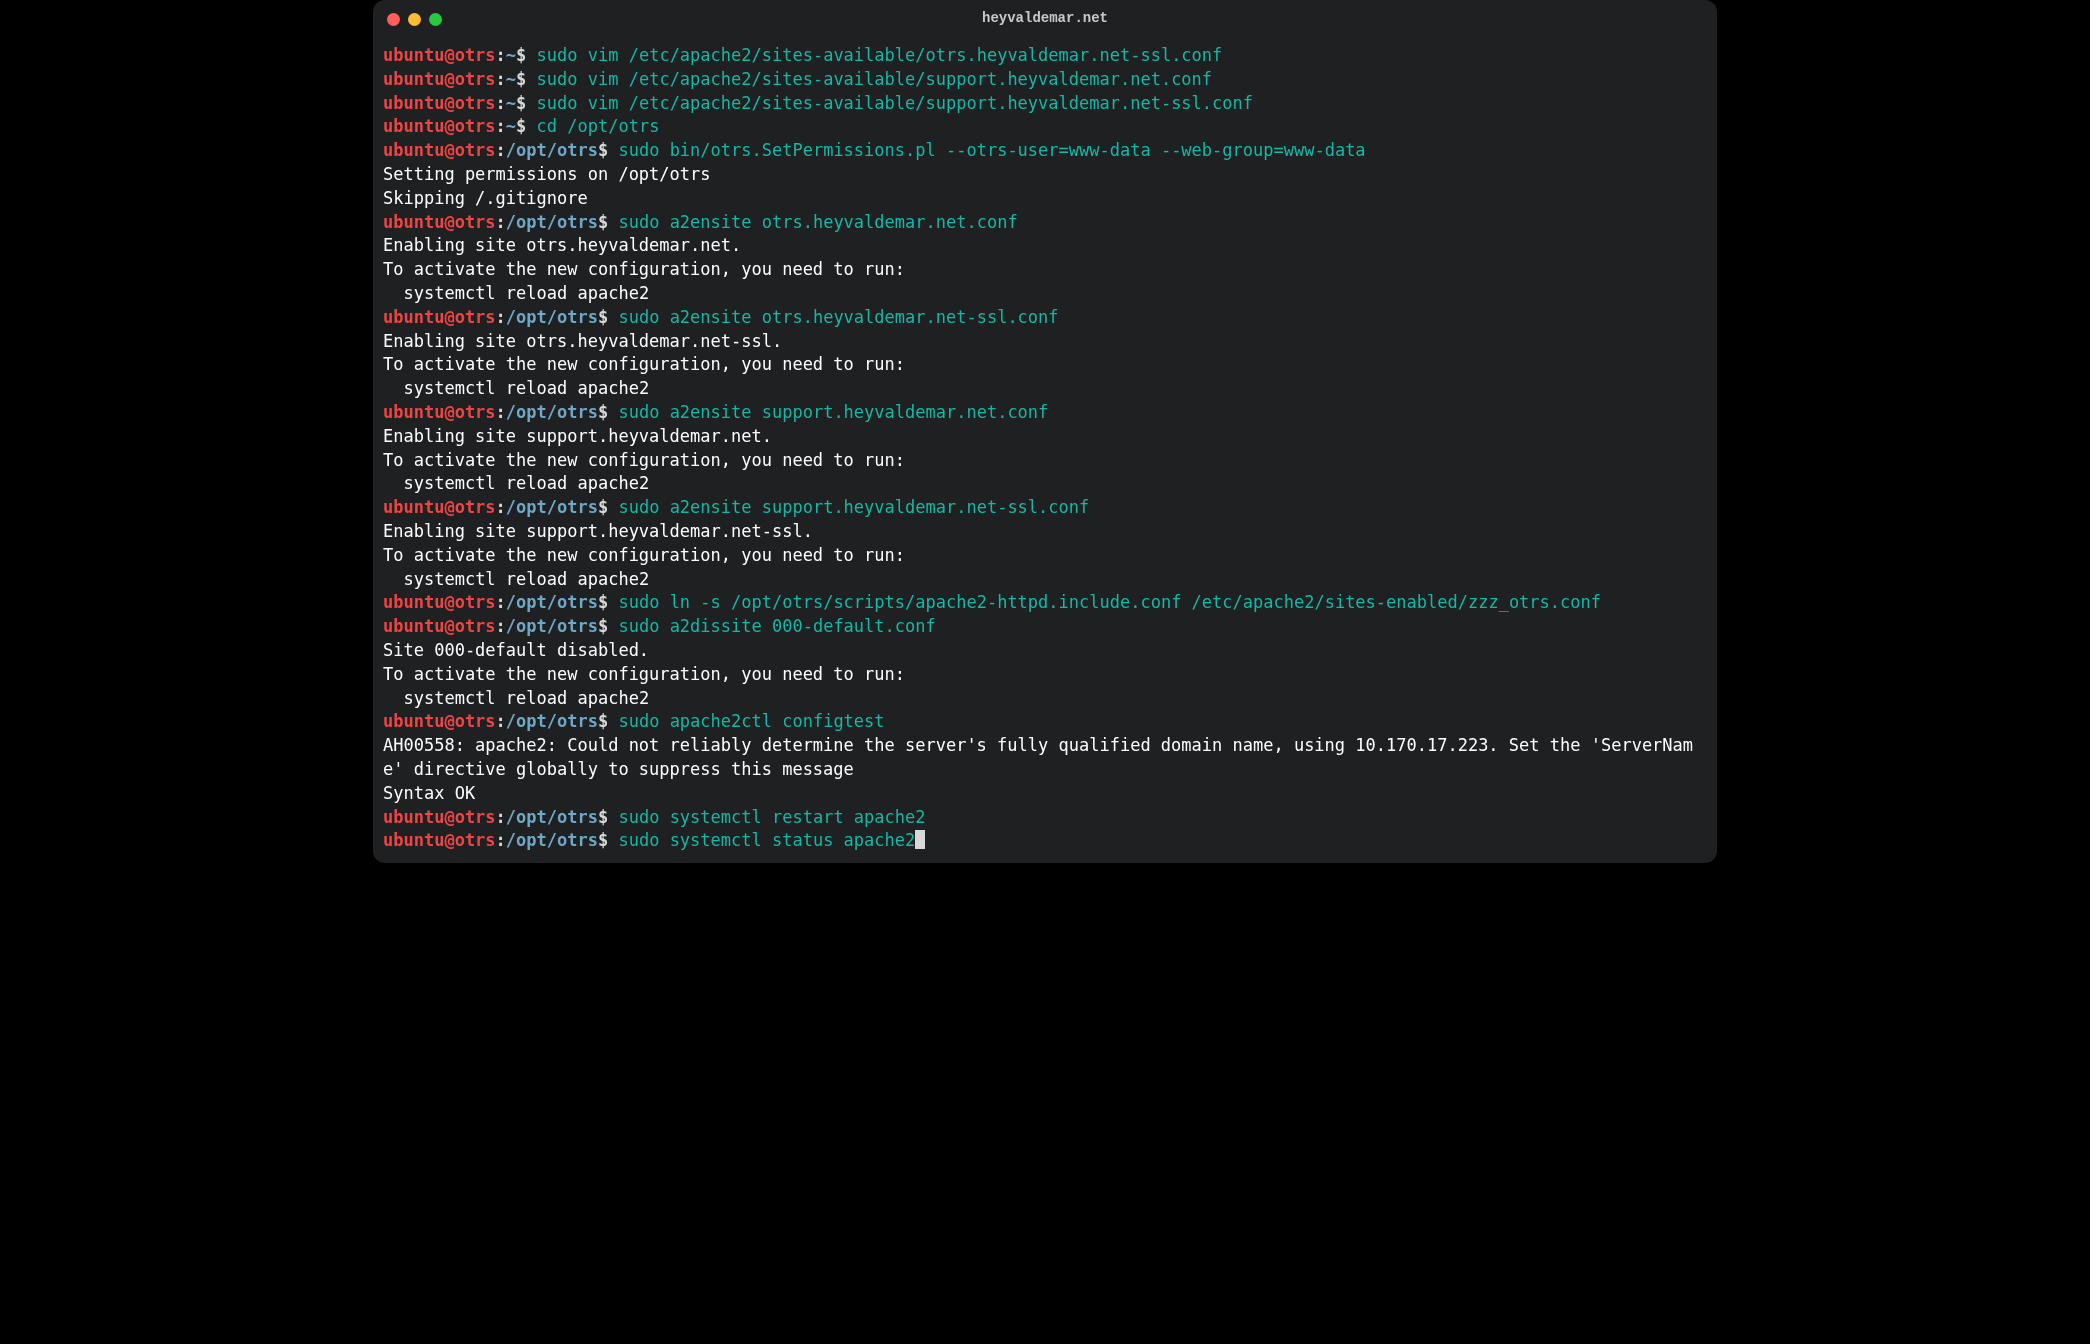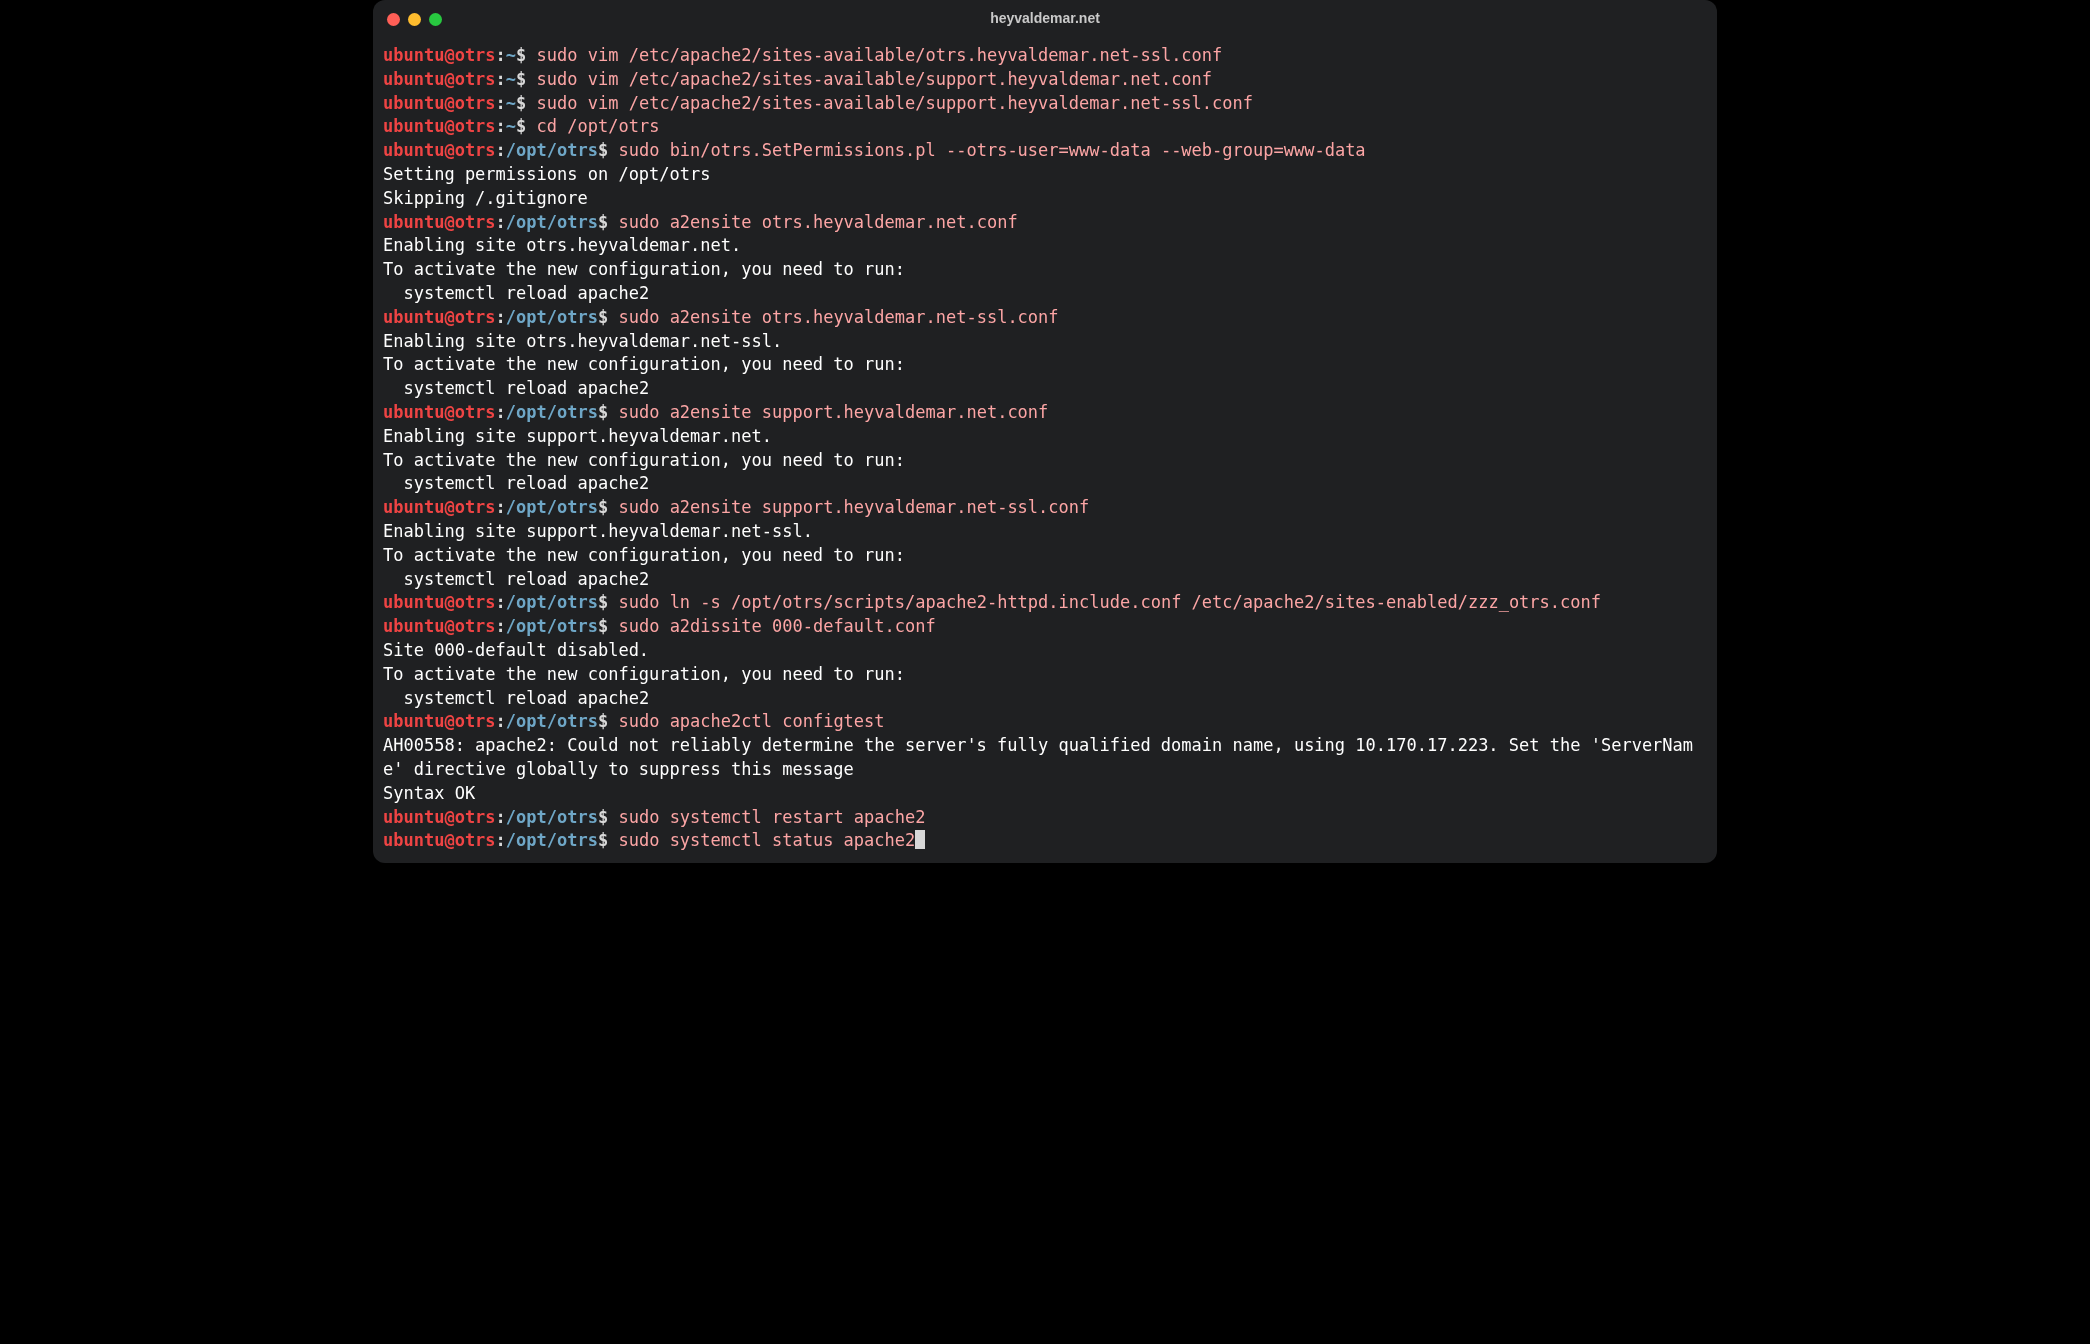--- a/index.html
+++ b/index.html
@@ -26,32 +26,32 @@
   .dot.red{background:#ff5f57;}
   .dot.yellow{background:#febc2e;}
   .dot.green{background:#28c840;}
   .title{
     position:absolute;
     left:0;right:0;
     text-align:center;
     font-size:14px;
     font-weight:600;
     color:#c9c9c9;
-    font-family:Liberation Sans, sans-serif;
+    font-family:Liberation Mono, monospace;
     pointer-events:none;
   }
   .terminal{
     padding:6px 10px 10px 10px;
     white-space:pre-wrap;
     word-break:break-all;
   }
   .user{color:#ef4444;font-weight:bold;}
   .path{color:#6fa7c7;font-weight:bold;}
   .dollar{color:#d8d8d8;font-weight:bold;}
-  .cmd{color:#fca5a5;}
+  .cmd{color:#14b8a6;}
   .out{color:#ffffff;}
   .cursor{
     display:inline-block;
     width:10px;
     height:19px;
     background:#d8d8d8;
     vertical-align:text-bottom;
     margin-bottom:1px;
   }
 </style>

